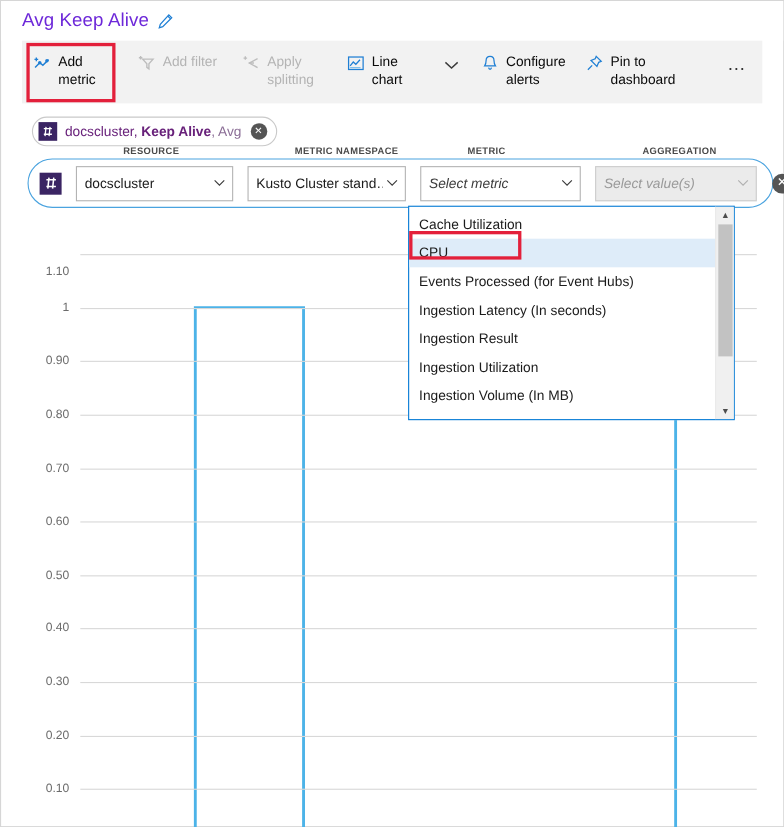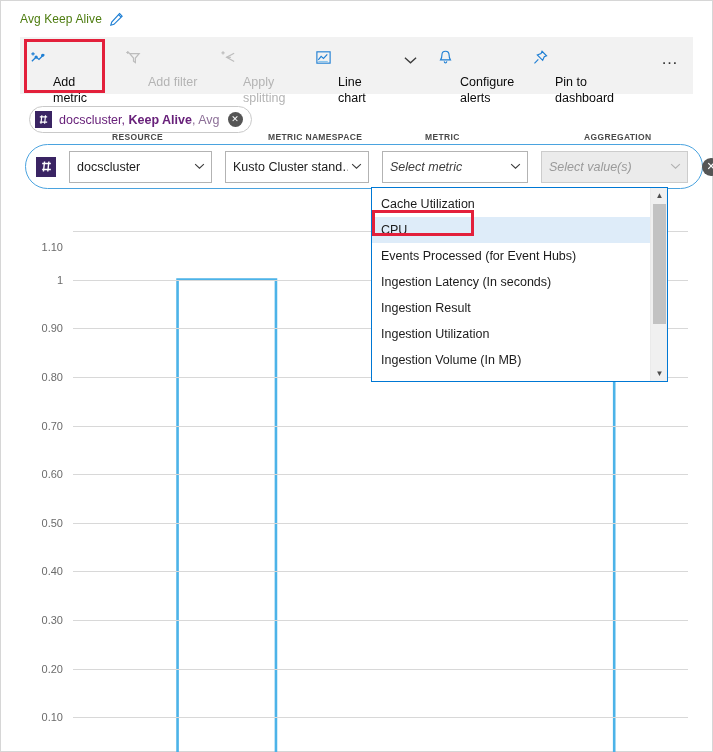--- a/index.html
+++ b/index.html
@@ -20,22 +20,22 @@
   
   .title-bar {
     position: absolute;
     left: 0; top: 0;
     width: 711px; height: 36px;
     display: flex; align-items: center;
     padding-left: 19px;
     background: #ffffff;
   }
   .title-text {
-    font-size: 12px;
-    color: #4d7c0f;
+    font-size: 17px;
+    color: #6d28d9;
     letter-spacing: .1px;
   }
   .edit-pencil {
     margin-left: 7px;
     width: 16px; height: 16px;
     display: inline-flex; align-items: center; justify-content: center;
     cursor: pointer;
   }
 
   
@@ -59,21 +59,21 @@
     white-space: nowrap;
   }
   .tb-item.disabled { color: #b4b4b4; cursor: default; }
   .tb-ico {
     width: 17px; height: 17px;
     margin-right: 6px;
     flex: 0 0 17px;
     display: inline-flex; align-items: center; justify-content: center;
     margin-top: 1px;
   }
-  .tb-lbl { width: 54px; white-space: normal; margin-top: 26px; }
+  .tb-lbl { width: 54px; white-space: normal; }
   .tb-lbl.wide { width: 72px; }
   .tb-caret {
     display: flex; align-items: flex-start;
     padding: 14px 10px 0 4px;
     cursor: pointer;
   }
   .tb-ellipsis {
     margin-left: auto;
     display: flex; align-items: flex-start;
     padding: 12px 14px 0 0;

